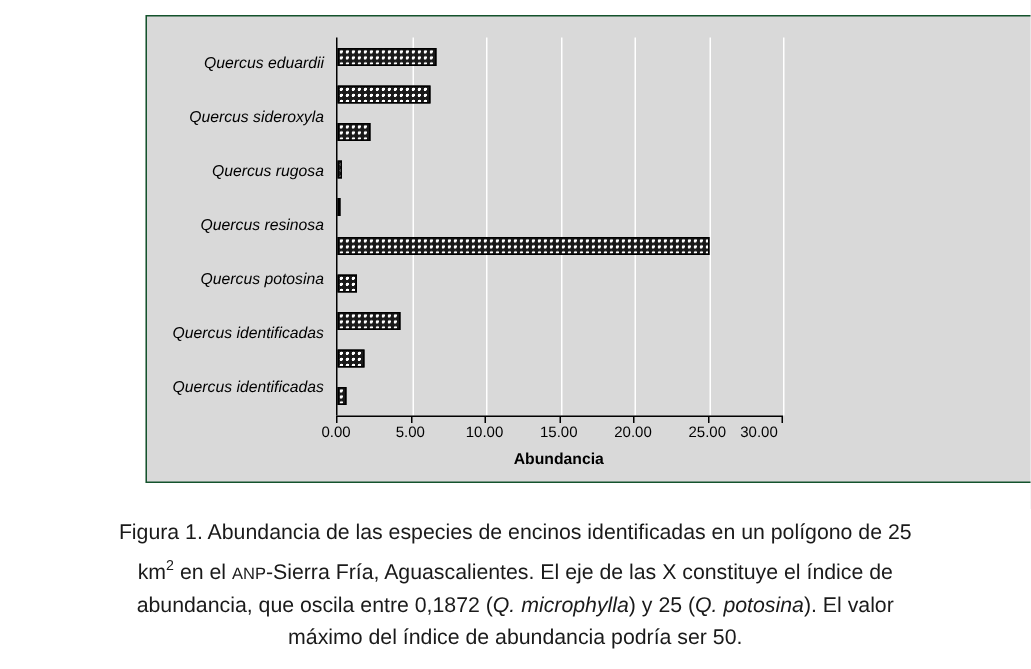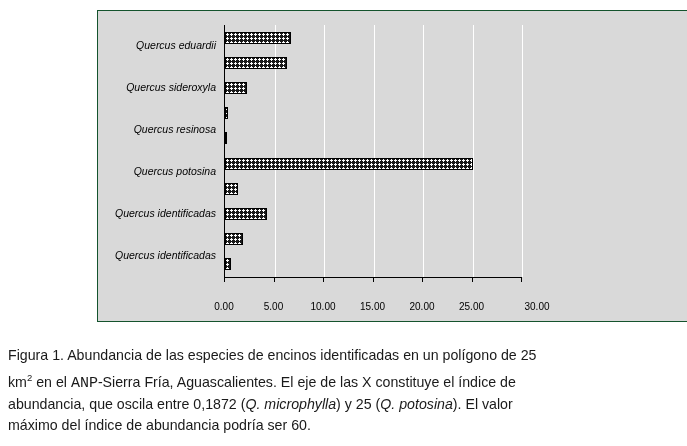--- a/index.html
+++ b/index.html
@@ -128,21 +128,20 @@
     width: 1px;
     height: 4px;
     background: #000000;
   }
   .x-tick-labels {
     position: absolute;
     left: 126px;
     top: 272px;
     width: 297px;
     height: 14px;
-    margin-top: 18px;
   }
   .x-tick-label {
     position: absolute;
     top: 0;
     font-size: 10px;
     transform: translateX(-50%);
     white-space: nowrap;
   }
   .x-axis-title {
     position: absolute;
@@ -153,39 +152,41 @@
     font-size: 10.5px;
     font-weight: bold;
   }
 
   
   #caption {
     position: absolute;
     left: 8px;
     top: 345px;
     width: 671px;
+    text-align: center;
     font-size: 14.2px;
     line-height: 21.5px;
     color: #1a1a1a;
   }
   #caption .it { font-style: italic; }
-  #caption .sc { font-size: 15px; font-family: Liberation Mono, monospace; }
+  #caption .sc { font-size: 11px; }
   #caption sup { font-size: 9.5px; vertical-align: super; }
 </style>
 </head>
 <body>
 
 <div id="page">
 
   <div id="chart-panel">
     <div id="plot-wrap">
 
       <div class="cat-labels">
           <div class="cat-label">Quercus eduardii</div>
           <div class="cat-label">Quercus sideroxyla</div>
+          <div class="cat-label">Quercus rugosa</div>
           <div class="cat-label">Quercus resinosa</div>
           <div class="cat-label">Quercus potosina</div>
           <div class="cat-label">Quercus identificadas</div>
           <div class="cat-label">Quercus identificadas</div>
         </div>
 
       <div class="plot-area">
         <div class="gridlines">
             <div class="gridline" style="left: 49.5px;"></div>
             <div class="gridline" style="left: 99px;"></div>
@@ -238,29 +239,30 @@
           <div class="x-tick" style="left: 247.5px;"></div>
           <div class="x-tick" style="left: 297px;"></div>
         </div>
       <div class="x-tick-labels">
           <div class="x-tick-label" style="left: 0px;">0.00</div>
           <div class="x-tick-label" style="left: 49.5px;">5.00</div>
           <div class="x-tick-label" style="left: 99px;">10.00</div>
           <div class="x-tick-label" style="left: 148.5px;">15.00</div>
           <div class="x-tick-label" style="left: 198px;">20.00</div>
           <div class="x-tick-label" style="left: 247.5px;">25.00</div>
-          <div class="x-tick-label" style="left: 313px; text-align: right;">30.00</div>
+          <div class="x-tick-label" style="left: 282px; text-align: right;">30.00</div>
         </div>
+      <div class="x-axis-title">Abundancia</div>
 
     </div>
   </div>
 
   <div id="caption">
     <span>Figura 1. Abundancia de las especies de encinos identificadas en un polígono de 25</span>
     <br>
     <span>km</span><sup>2</sup><span> en el </span><span class="sc">ANP</span><span>-Sierra Fría, Aguascalientes. El eje de las X constituye el índice de</span>
     <br>
     <span>abundancia, que oscila entre 0,1872 (</span><span class="it">Q. microphylla</span><span>) y 25 (</span><span class="it">Q. potosina</span><span>). El valor</span>
     <br>
-    <span>máximo del índice de abundancia podría ser 60.</span>
+    <span>máximo del índice de abundancia podría ser 50.</span>
   </div>
 
 </div>
 
 </body></html>

